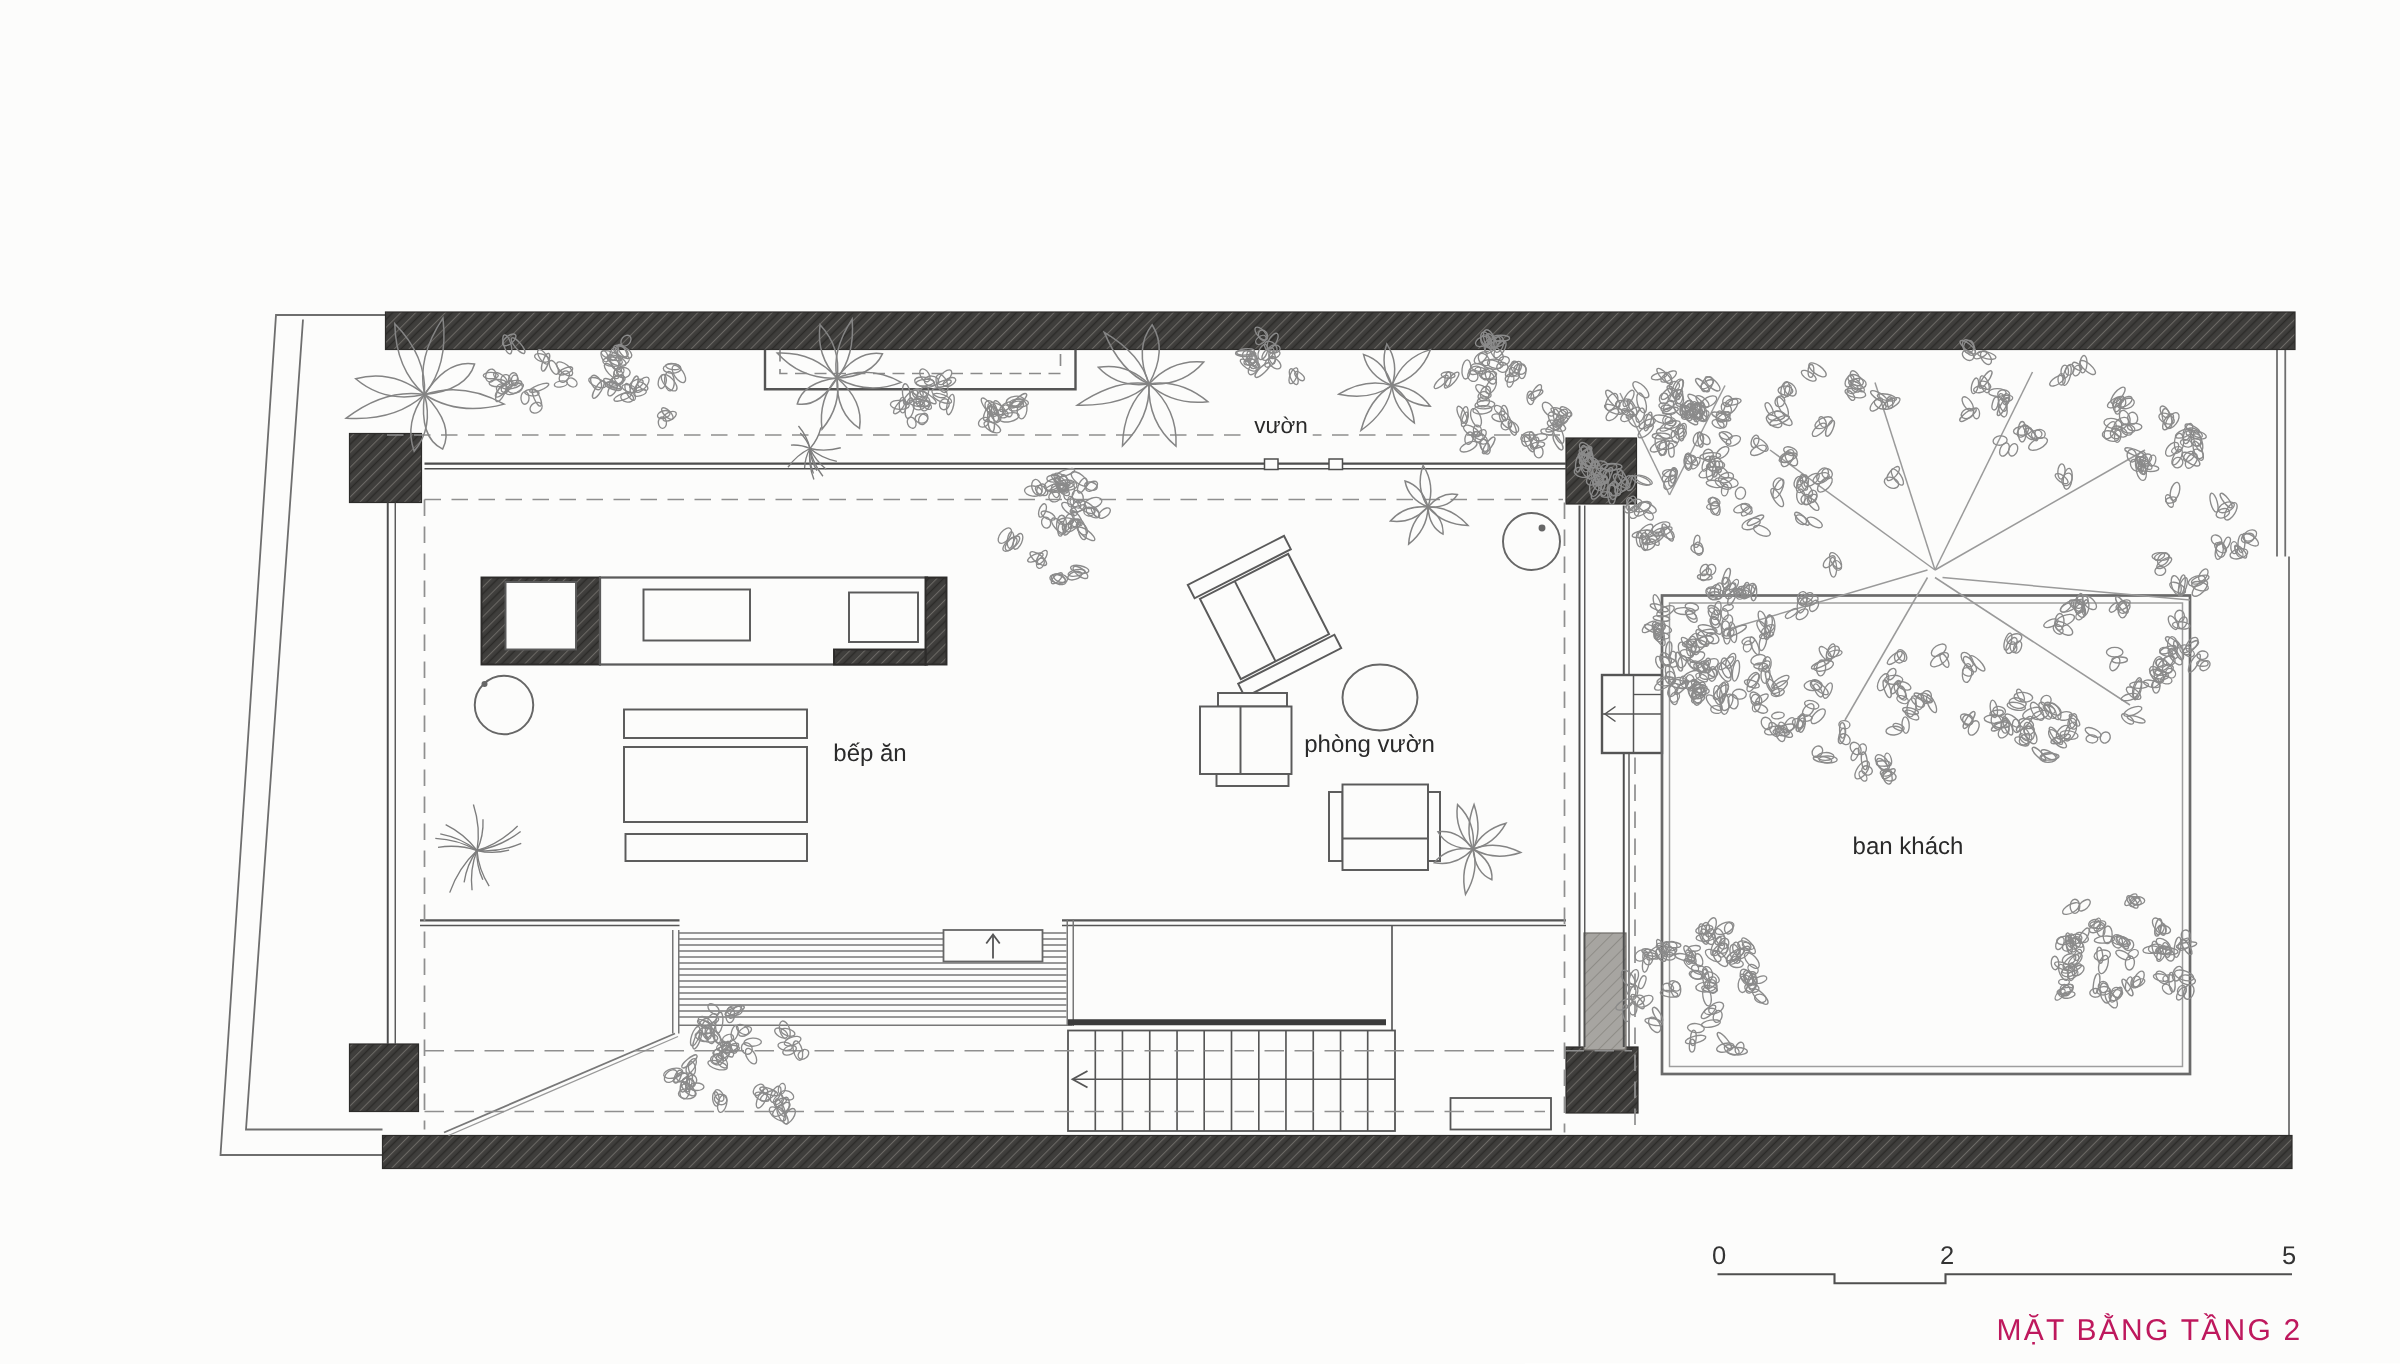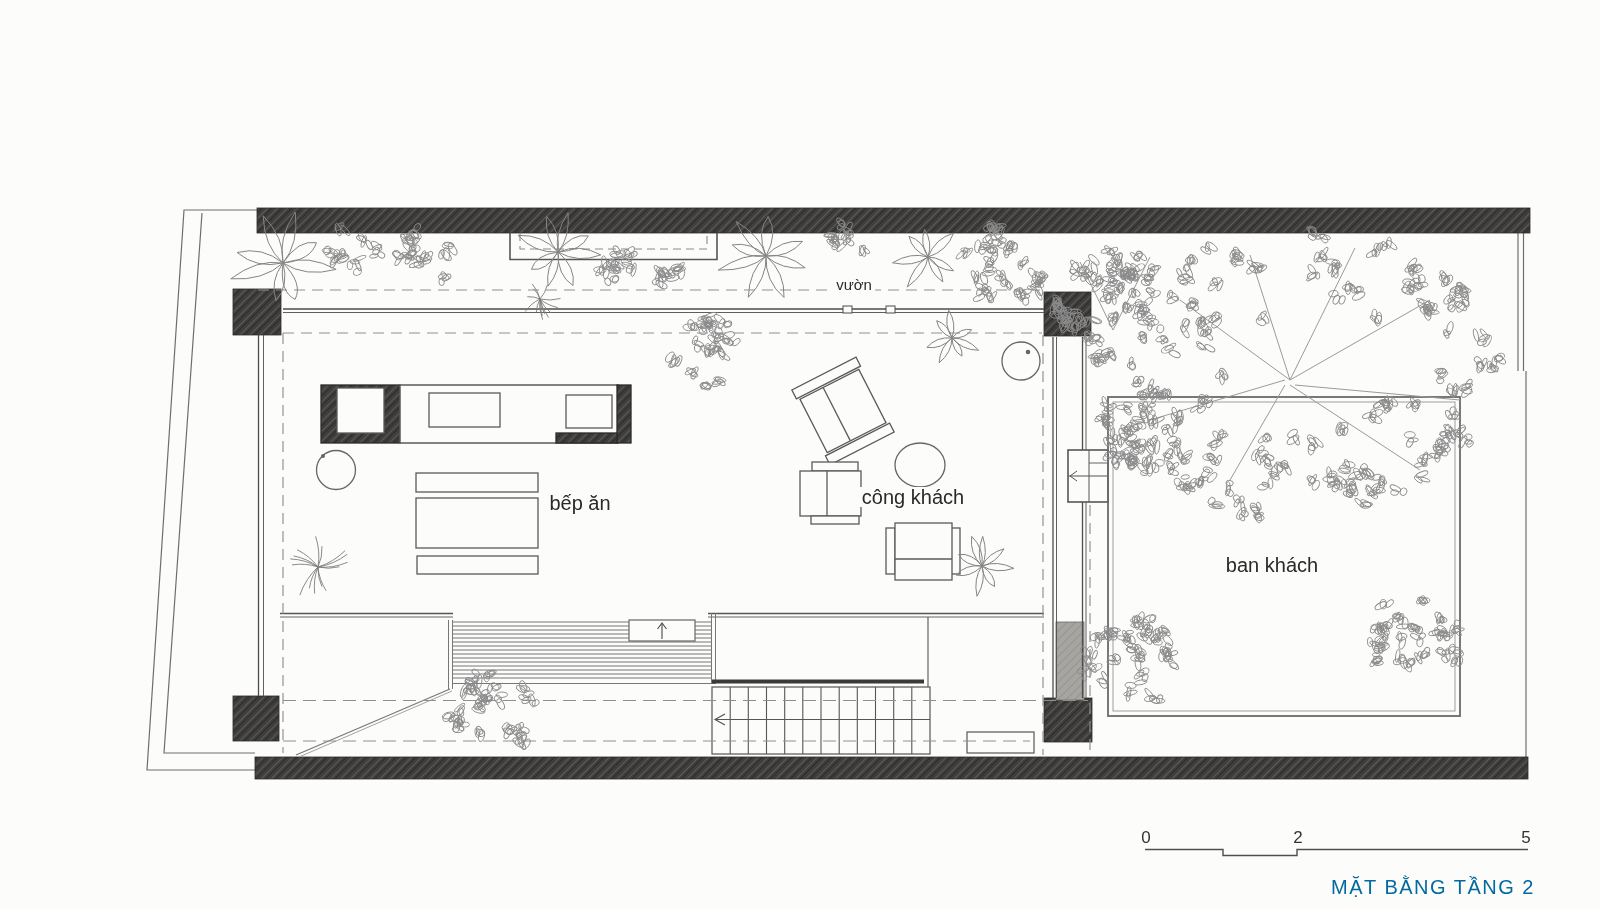--- a/index.html
+++ b/index.html
@@ -2,23 +2,23 @@
 <html><head>
 <meta charset="utf-8">
 <style>
   html,body{margin:0;padding:0;background:#ffffff}
   .stage{position:relative;width:1600px;height:909px;background:#fcfcfb;
          font-family:"Liberation Sans",sans-serif;overflow:hidden}
   svg.plan{position:absolute;left:0;top:0}
   .lbl{position:absolute;transform:translate(-50%,-50%);color:#2a2a2a;
        background:#fcfcfb;padding:0 3px;white-space:nowrap;line-height:1}
   .f15{font-size:15px}
-  .f16{font-size:20px}
+  .f16{font-size:16px}
   .num{font-size:17px;color:#333}
-  .title{position:absolute;font-size:20px;letter-spacing:1.5px;color:#0369a1;white-space:nowrap}
+  .title{position:absolute;font-size:20px;letter-spacing:1.5px;color:#be185d;white-space:nowrap}
 </style>
 </head>
 <body>
 
 <div class="stage">
 
 <svg class="plan" width="1600" height="909" viewBox="0 0 1600 909">
   <defs>
     <pattern id="hatch" width="7" height="7" patternUnits="userSpaceOnUse" patternTransform="rotate(45)">
       <rect width="7" height="7" fill="#3f3e3c"></rect>
@@ -1686,21 +1686,21 @@
         <ellipse cx="1218.1" cy="315.8" rx="3.6" ry="3.2" transform="rotate(37 1218.1 315.8)" fill="none" stroke="#8b8b8b" stroke-width="0.9"></ellipse>
         <ellipse cx="1207.8" cy="320.0" rx="6.0" ry="2.9" transform="rotate(142 1207.8 320.0)" fill="none" stroke="#8b8b8b" stroke-width="0.9"></ellipse>
         <ellipse cx="1215.1" cy="316.6" rx="5.1" ry="3.4" transform="rotate(121 1215.1 316.6)" fill="none" stroke="#8b8b8b" stroke-width="0.9"></ellipse>
       </g>
 
   <path d="M1145,849.5 L1223,849.5 L1223,855.5 L1297,855.5 L1297,849.5 L1528,849.5" stroke="#4f4f4f" stroke-width="1.4" fill="none"></path>
 </svg>
 
 <div class="lbl f15" style="left:854px;top:284px">vườn</div>
 <div class="lbl f16" style="left:580px;top:503px">bếp ăn</div>
-<div class="lbl f16" style="left:913px;top:497px">công khách</div>
+<div class="lbl f16" style="left:913px;top:497px">phòng vườn</div>
 <div class="lbl f16" style="left:1272px;top:565px">ban khách</div>
 
 <div class="lbl num" style="left:1146px;top:837px">0</div>
 <div class="lbl num" style="left:1298px;top:837px">2</div>
 <div class="lbl num" style="left:1526px;top:837px">5</div>
 
 <div class="title" style="right:65px;top:876px">MẶT BẰNG TẦNG 2</div>
 
 </div>
 

